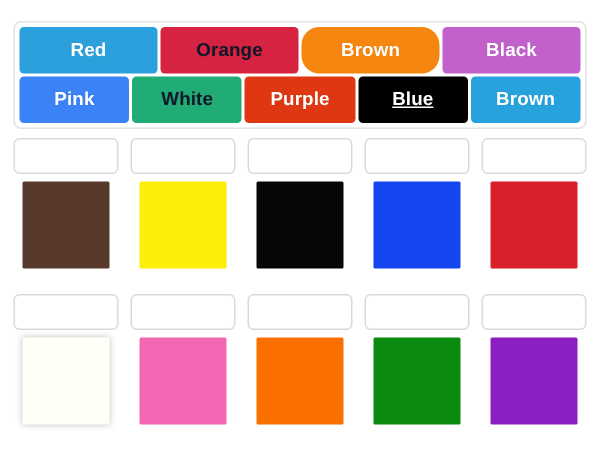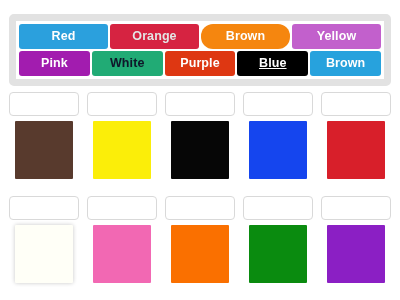--- a/index.html
+++ b/index.html
@@ -25,21 +25,21 @@
   }
 
   
   .word-bank {
     position: absolute;
     left: 9px;
     top: 14px;
     width: 382px;
     height: 72px;
     background: #ffffff;
-    border: 7px solid #f9a8d4;
+    border: 1px solid #f9a8d4;
     border-radius: 5px;
     padding: 3px;
     display: flex;
     flex-direction: column;
     gap: 2px;
   }
 
   .word-row {
     display: flex;
     gap: 2px;
@@ -115,26 +115,26 @@
   }
 </style>
 </head>
 <body>
 
 <div id="app" style="background: rgb(255, 255, 255);">
 
   <div class="word-bank" style="border-color: rgb(226, 226, 226);">
     <div class="word-row">
       <div class="word-tile" style="background-color: rgb(43, 160, 221); color: rgb(255, 255, 255);">Red</div>
-      <div class="word-tile" style="background-color: rgb(214, 35, 65); color: #e5e5e5;">Orange</div>
+      <div class="word-tile" style="background-color: rgb(214, 35, 65); color: #0f172a;">Orange</div>
       <div class="word-tile" style="background-color: rgb(245, 134, 15); color: rgb(255, 255, 255); border-radius: 12px;">Brown</div>
-      <div class="word-tile" style="background-color: rgb(194, 96, 204); color: rgb(255, 255, 255);">Yellow</div>
+      <div class="word-tile" style="background-color: rgb(194, 96, 204); color: rgb(255, 255, 255);">Black</div>
     </div>
     <div class="word-row">
-      <div class="word-tile" style="background-color: #a21caf; color: rgb(255, 255, 255);">Pink</div>
+      <div class="word-tile" style="background-color: #3b82f6; color: rgb(255, 255, 255);">Pink</div>
       <div class="word-tile" style="background-color: rgb(33, 171, 117); color: #0f172a;">White</div>
       <div class="word-tile" style="background-color: rgb(222, 55, 18); color: rgb(255, 255, 255);">Purple</div>
       <div class="word-tile" style="background-color: #000000; color: rgb(255, 255, 255); text-decoration: underline;">Blue</div>
       <div class="word-tile" style="background-color: rgb(39, 162, 221); color: rgb(255, 255, 255);">Brown</div>
     </div>
   </div>
 
   <div class="answer-area">
 
     <div class="answer-row">

